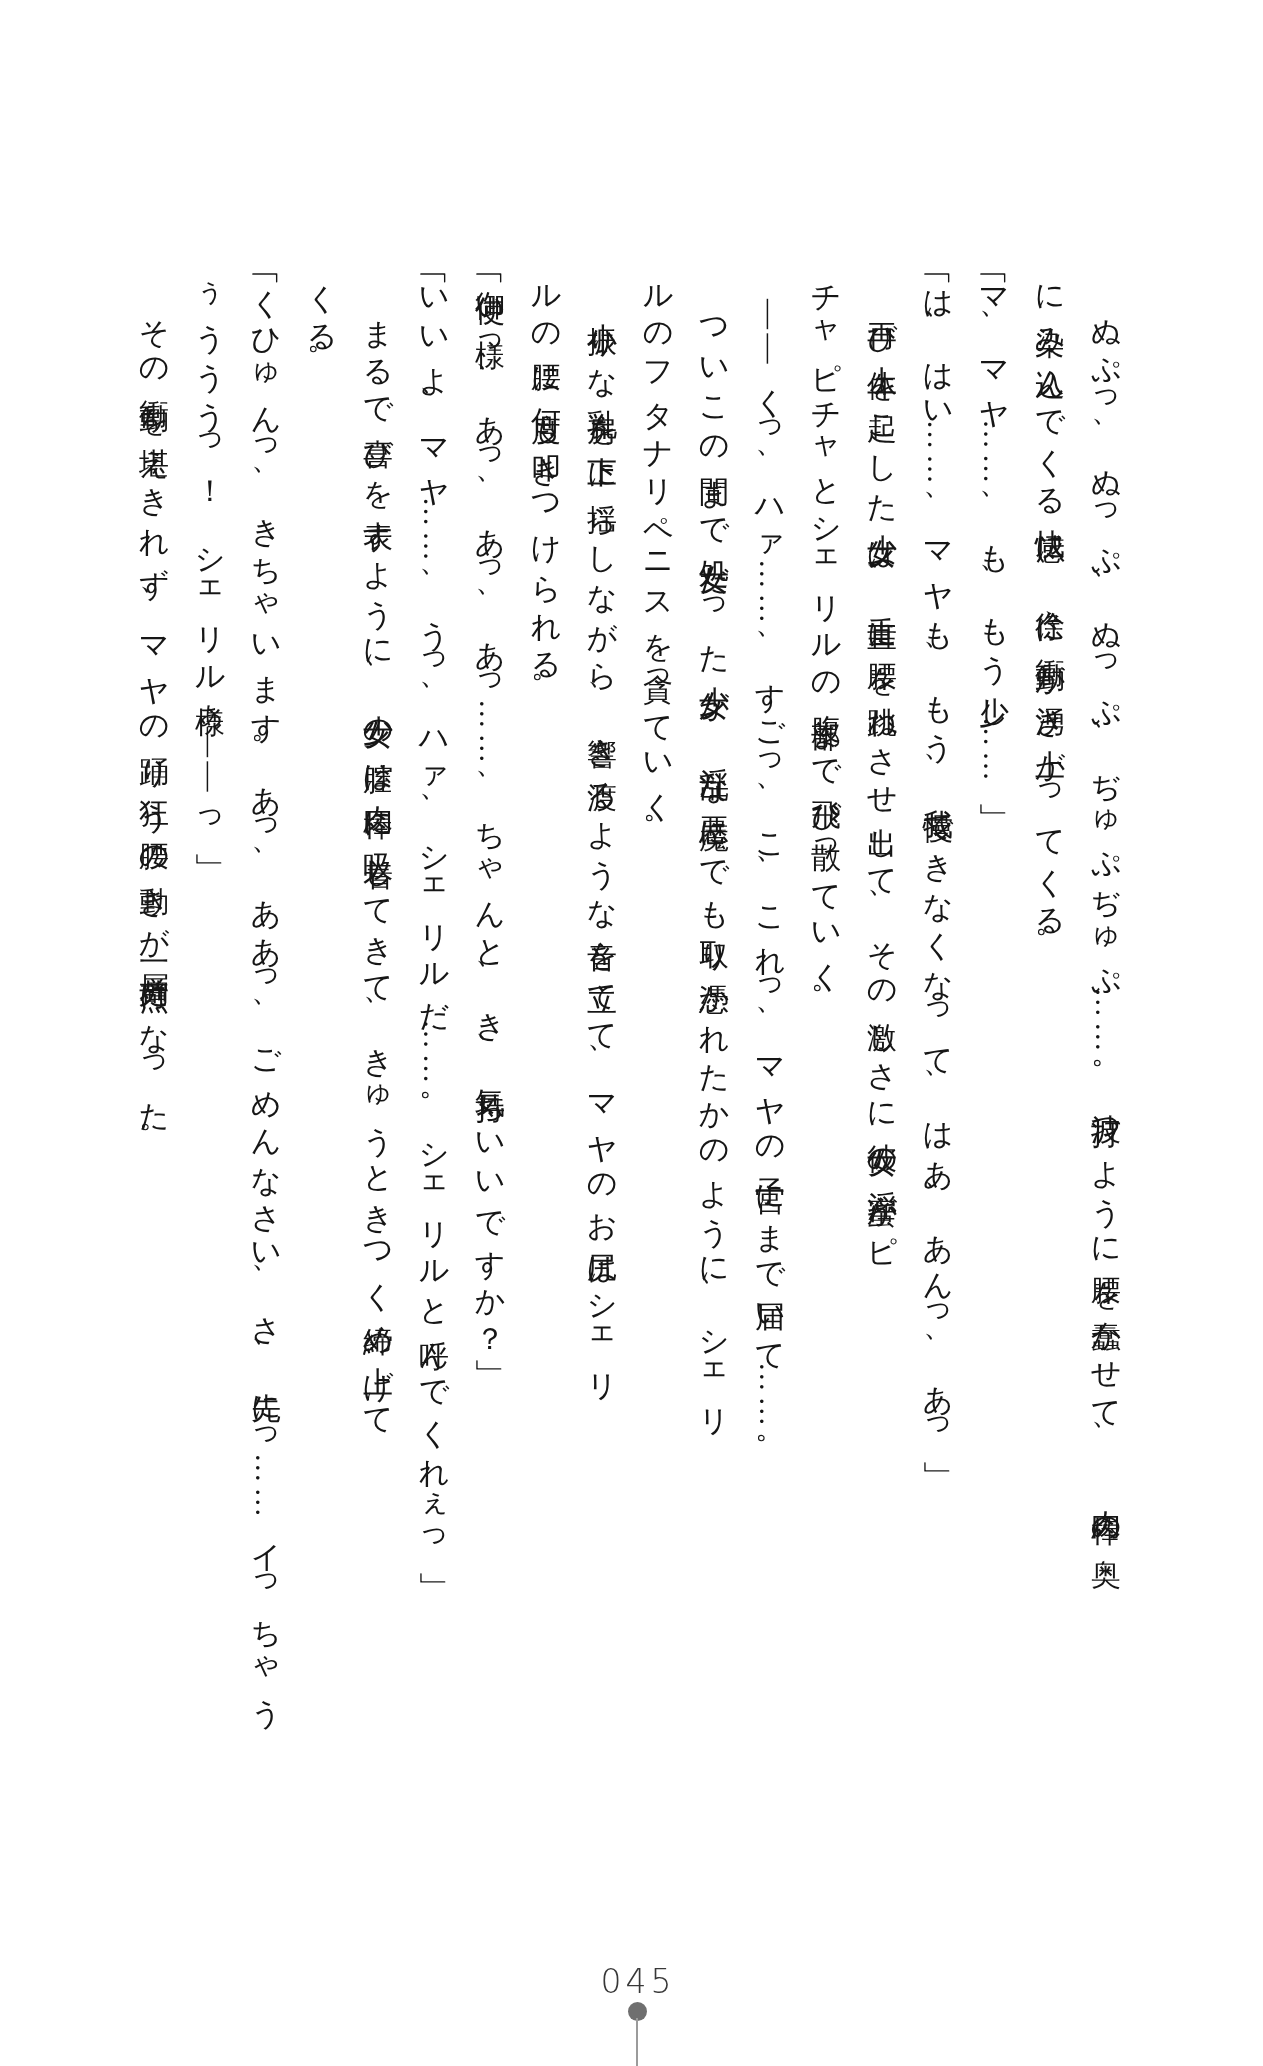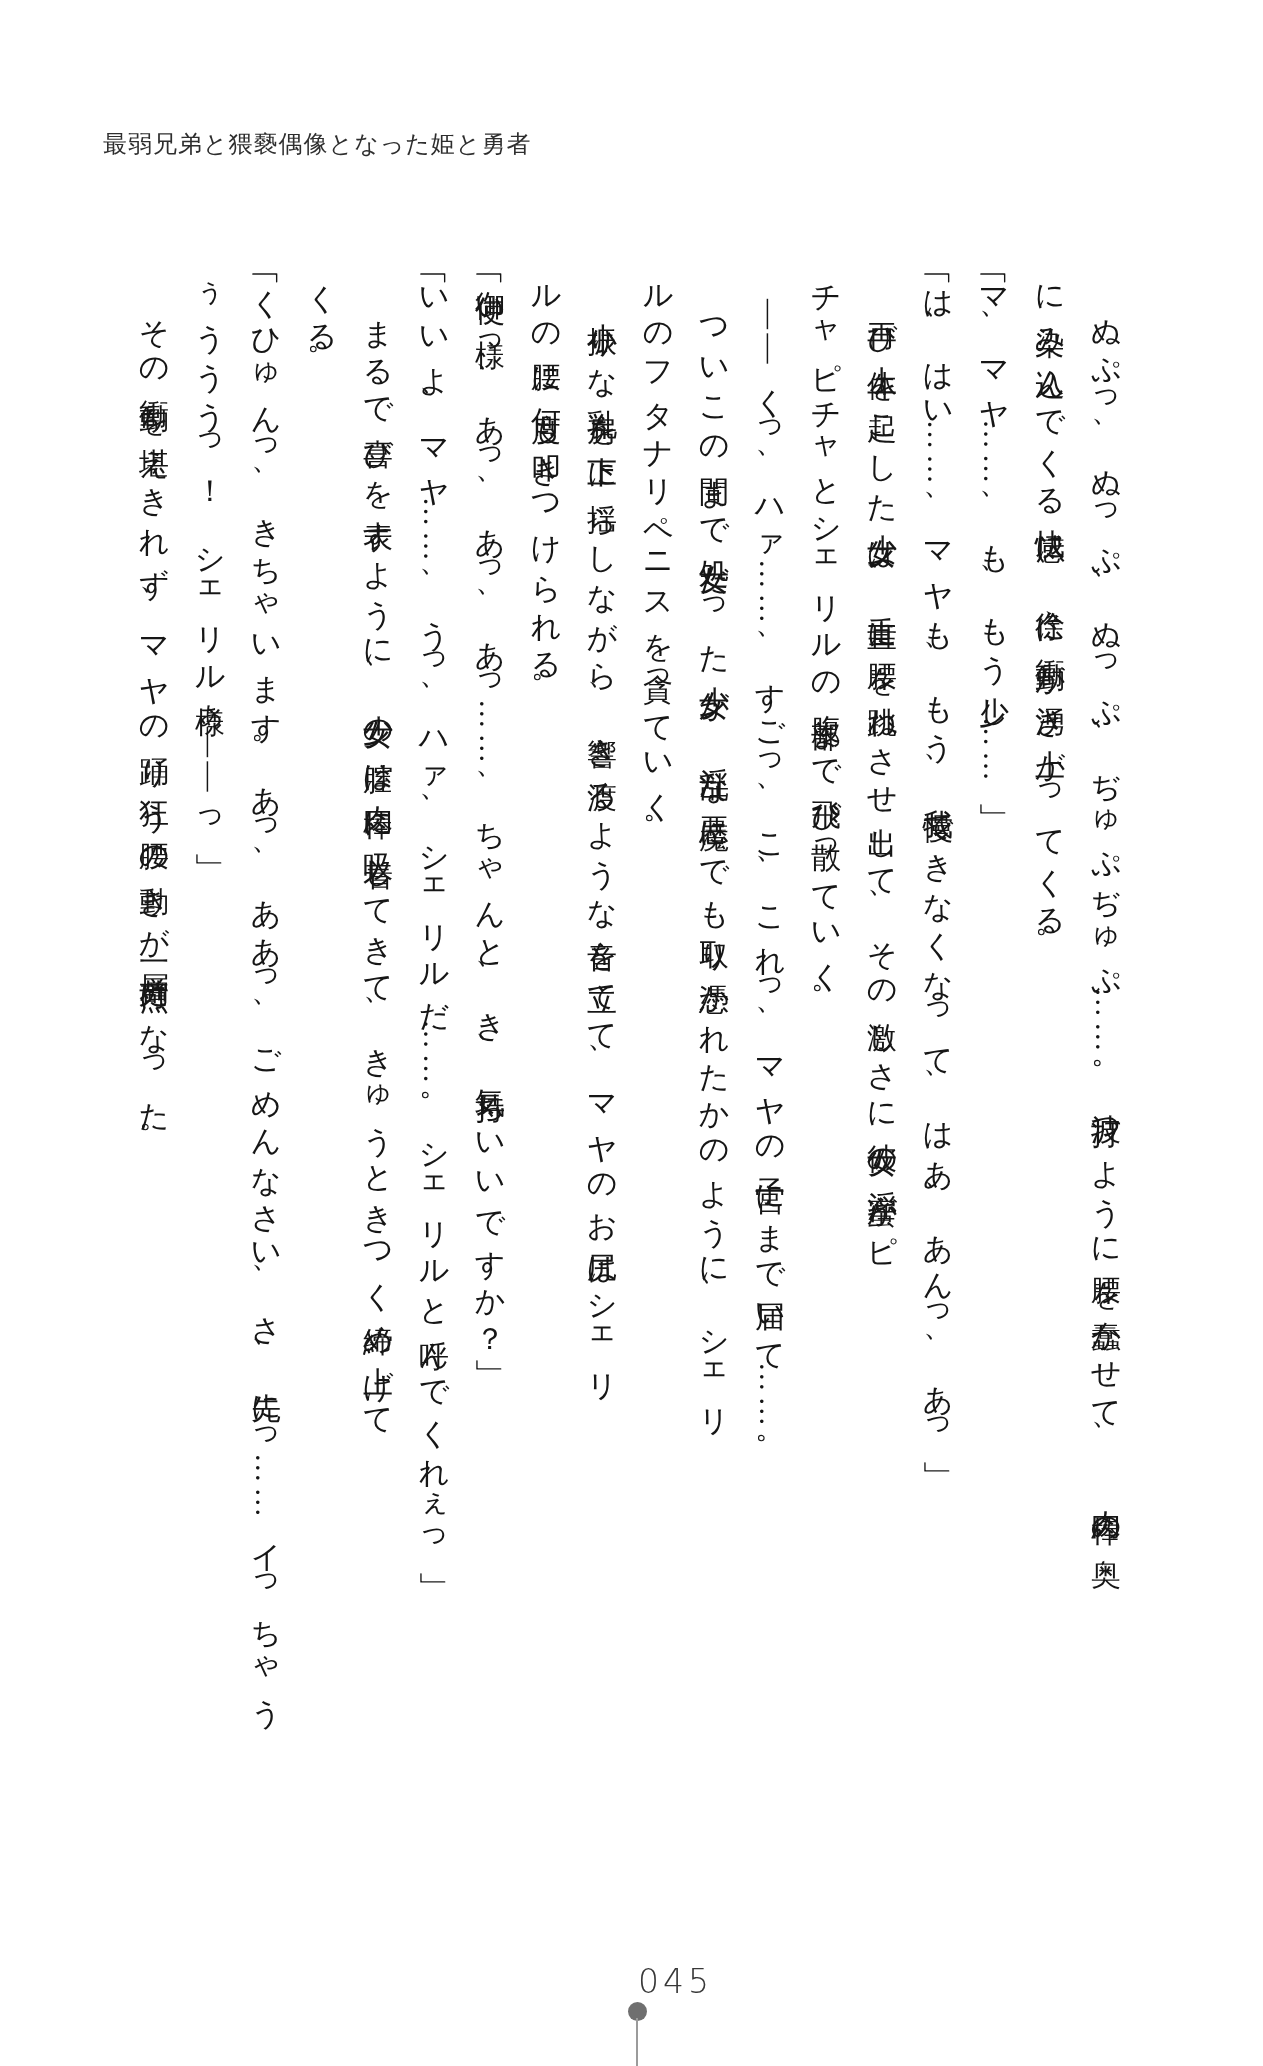--- a/index.html
+++ b/index.html
@@ -40,21 +40,21 @@
     white-space: nowrap;
   }
   .tcol.indent {
     padding-top: 35px;
   }
   .page-number {
     position: absolute;
     top: 1962px;
     left: 563px;
     width: 150px;
-    text-align: right;
+    text-align: center;
     font-family: "DejaVu Sans", "Liberation Sans", sans-serif;
     font-weight: 300;
     font-size: 33px;
     letter-spacing: 4px;
     color: #383838;
   }
   .orn-dot {
     position: absolute;
     left: 628px;
     top: 2002px;
@@ -70,21 +70,20 @@
     width: 2px;
     height: 48px;
     background: #9b9b9b;
   }
 </style>
 </head>
 <body>
 
 <div class="page">
 
-  <div class="running-header">最弱兄弟と猥褻偶像となった姫と勇者</div>
 
   <div class="text-block">
       <div class="tcol indent">ぬぷっ、ぬっぷ、ぬっぷ、ぢゅぷぢゅぷ……。波打つように腰を蠢かせて、　肉棒の奥</div>
       <div class="tcol">に染み込んでくる快感に、徐々に衝動が湧き上がってくる。</div>
       <div class="tcol">「マ、マヤ……、も、もう少し……」</div>
       <div class="tcol">「は、はい……、マヤも、もう、我慢できなくなって、はあ、あんっ、あっ」</div>
       <div class="tcol indent">再び上体を起こした少女は、垂直に腰を跳ねさせ出して、その激しさに彼女の淫蜜がピ</div>
       <div class="tcol">チャピチャとシェリルの腹部まで飛び散っていく。</div>
       <div class="tcol indent">——くっ、ハァ……、すごっ、こ、これっ、マヤの子宮にまで届いて……。</div>
       <div class="tcol indent">ついこの間まで処女だった少女が、淫乱な悪魔にでも取り憑かれたかのように、シェリ</div>

